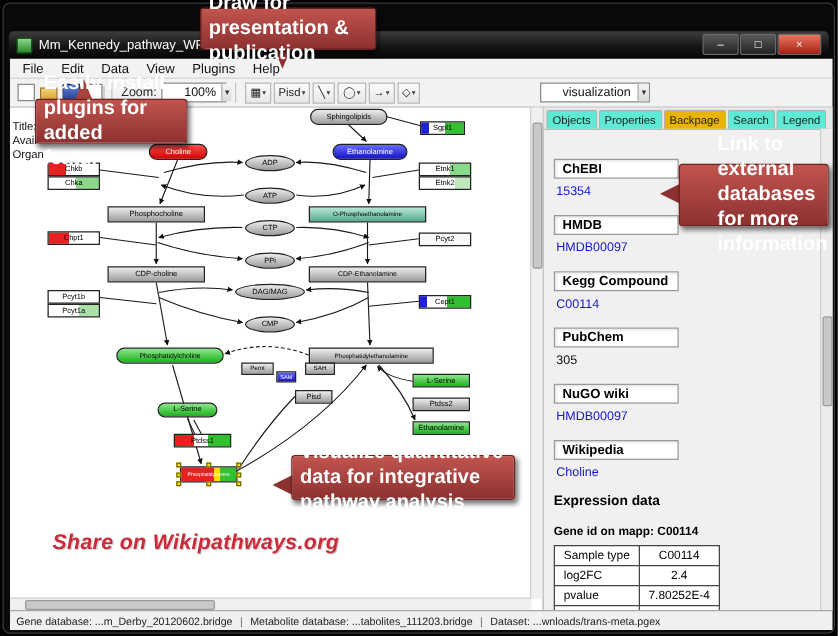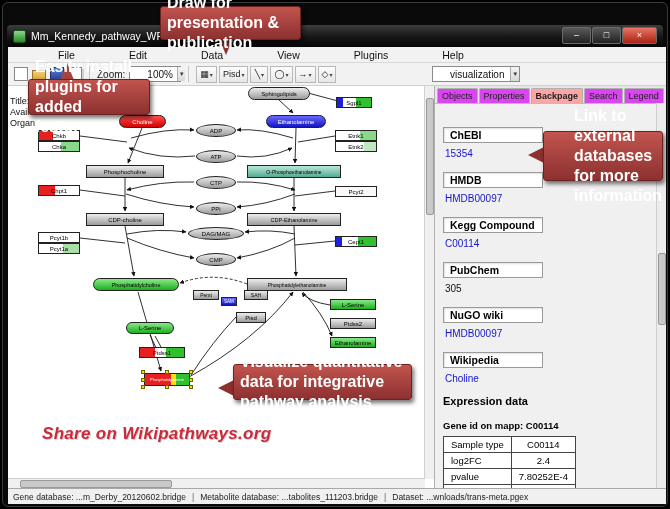--- a/index.html
+++ b/index.html
@@ -19,21 +19,21 @@
   .title-text{overflow:hidden;text-overflow:ellipsis;}
   .win-buttons{position:absolute;right:10px;top:24px;display:flex;gap:1px;z-index:5;}
   .win-btn{width:27px;height:15px;display:flex;align-items:center;justify-content:center;
            color:#fff;font-size:9px;line-height:1;background:linear-gradient(#5a5a5a,#222);
            border:1px solid #6a6a6a;border-radius:2px;}
   .win-btn.close{width:33px;background:linear-gradient(#ea7462,#a82313);}
 
   .menubar{position:absolute;left:5px;top:44px;width:658px;height:16px;background:#f2f2f2;
            border-bottom:1px solid #d8d8d8;display:flex;align-items:center;padding-left:4px;
            box-sizing:border-box;gap:2px;}
-  .menu-item{font-size:10.5px;color:#111;padding:8px 6px;margin-left:40px;}
+  .menu-item{font-size:10.5px;color:#111;padding:8px 6px;}
 
   .toolbar{position:absolute;left:5px;top:60px;width:658px;height:23px;background:#f2f2f2;
            border-bottom:1px solid #cfcfcf;display:flex;align-items:center;
            padding-left:6px;box-sizing:border-box;gap:4px;}
   .tb-icon{width:14px;height:14px;box-sizing:border-box;}
   .tb-icon.new{background:#fff;border:1px solid #888;}
   .tb-icon.open{background:linear-gradient(#f4cf74,#d7a53a);border:1px solid #9a7420;height:11px;margin-top:2px;}
   .tb-icon.save{background:linear-gradient(#5d7ed6,#27418f);border:1px solid #1c2f66;}
   .tb-icon.copy{background:#fdfdfd;border:1px solid #888;box-shadow:2px 2px 0 #cfcfcf;}
   .tb-sep{width:1px;height:16px;background:#c6c6c6;margin:0 3px;}
@@ -71,23 +71,23 @@
           border:1px solid #9a9a9a;border-radius:2px;}
   .hscroll{position:absolute;left:0;bottom:0;height:9px;right:9px;background:#f0f0f0;
            border-top:1px solid #d0d0d0;}
   .hthumb{position:absolute;top:1px;left:12px;height:6px;width:150px;background:#c9c9c9;
           border:1px solid #9a9a9a;border-radius:2px;}
 
   
   .sidebar{position:relative;width:231px;height:402px;background:#f0f0f0;box-sizing:border-box;}
   .tabs{display:flex;height:17px;background:#e6e6e6;border-bottom:1px solid #bdbdbd;
         align-items:flex-end;padding-left:2px;gap:1px;}
-  .tab{font-size:9px;padding:2px 4px 2px;background:#d946ef;border:1px solid #b0b0b0;
+  .tab{font-size:9px;padding:2px 4px 2px;background:#5eead4;border:1px solid #b0b0b0;
        border-bottom:none;border-radius:2px 2px 0 0;color:#222;white-space:nowrap;}
-  .tab.active{background:#fca5a5;font-weight:bold;}
+  .tab.active{background:#eab308;font-weight:normal;}
   .bp-content{position:absolute;left:0;top:17px;right:9px;bottom:0;padding:22px 8px;
               overflow:hidden;}
   .bp-head{display:inline-block;background:#fff;border:1px solid #9a9a9a;
            box-shadow:inset 1px 1px 2px #e0e0e0;font-weight:bold;font-size:10.5px;
            color:#000;padding:1px 6px;min-width:86px;}
   .bp-link{color:#1515cc;font-size:10px;margin:5px 0 11px 2px;}
   .bp-text{color:#111;font-size:10px;margin:5px 0 11px 2px;}
   .exp-title{font-weight:bold;font-size:11px;color:#000;margin-top:3px;}
   .exp-geneid{font-weight:bold;font-size:9.5px;color:#000;margin-top:13px;}
   table.exp{border-collapse:collapse;margin-top:5px;}

